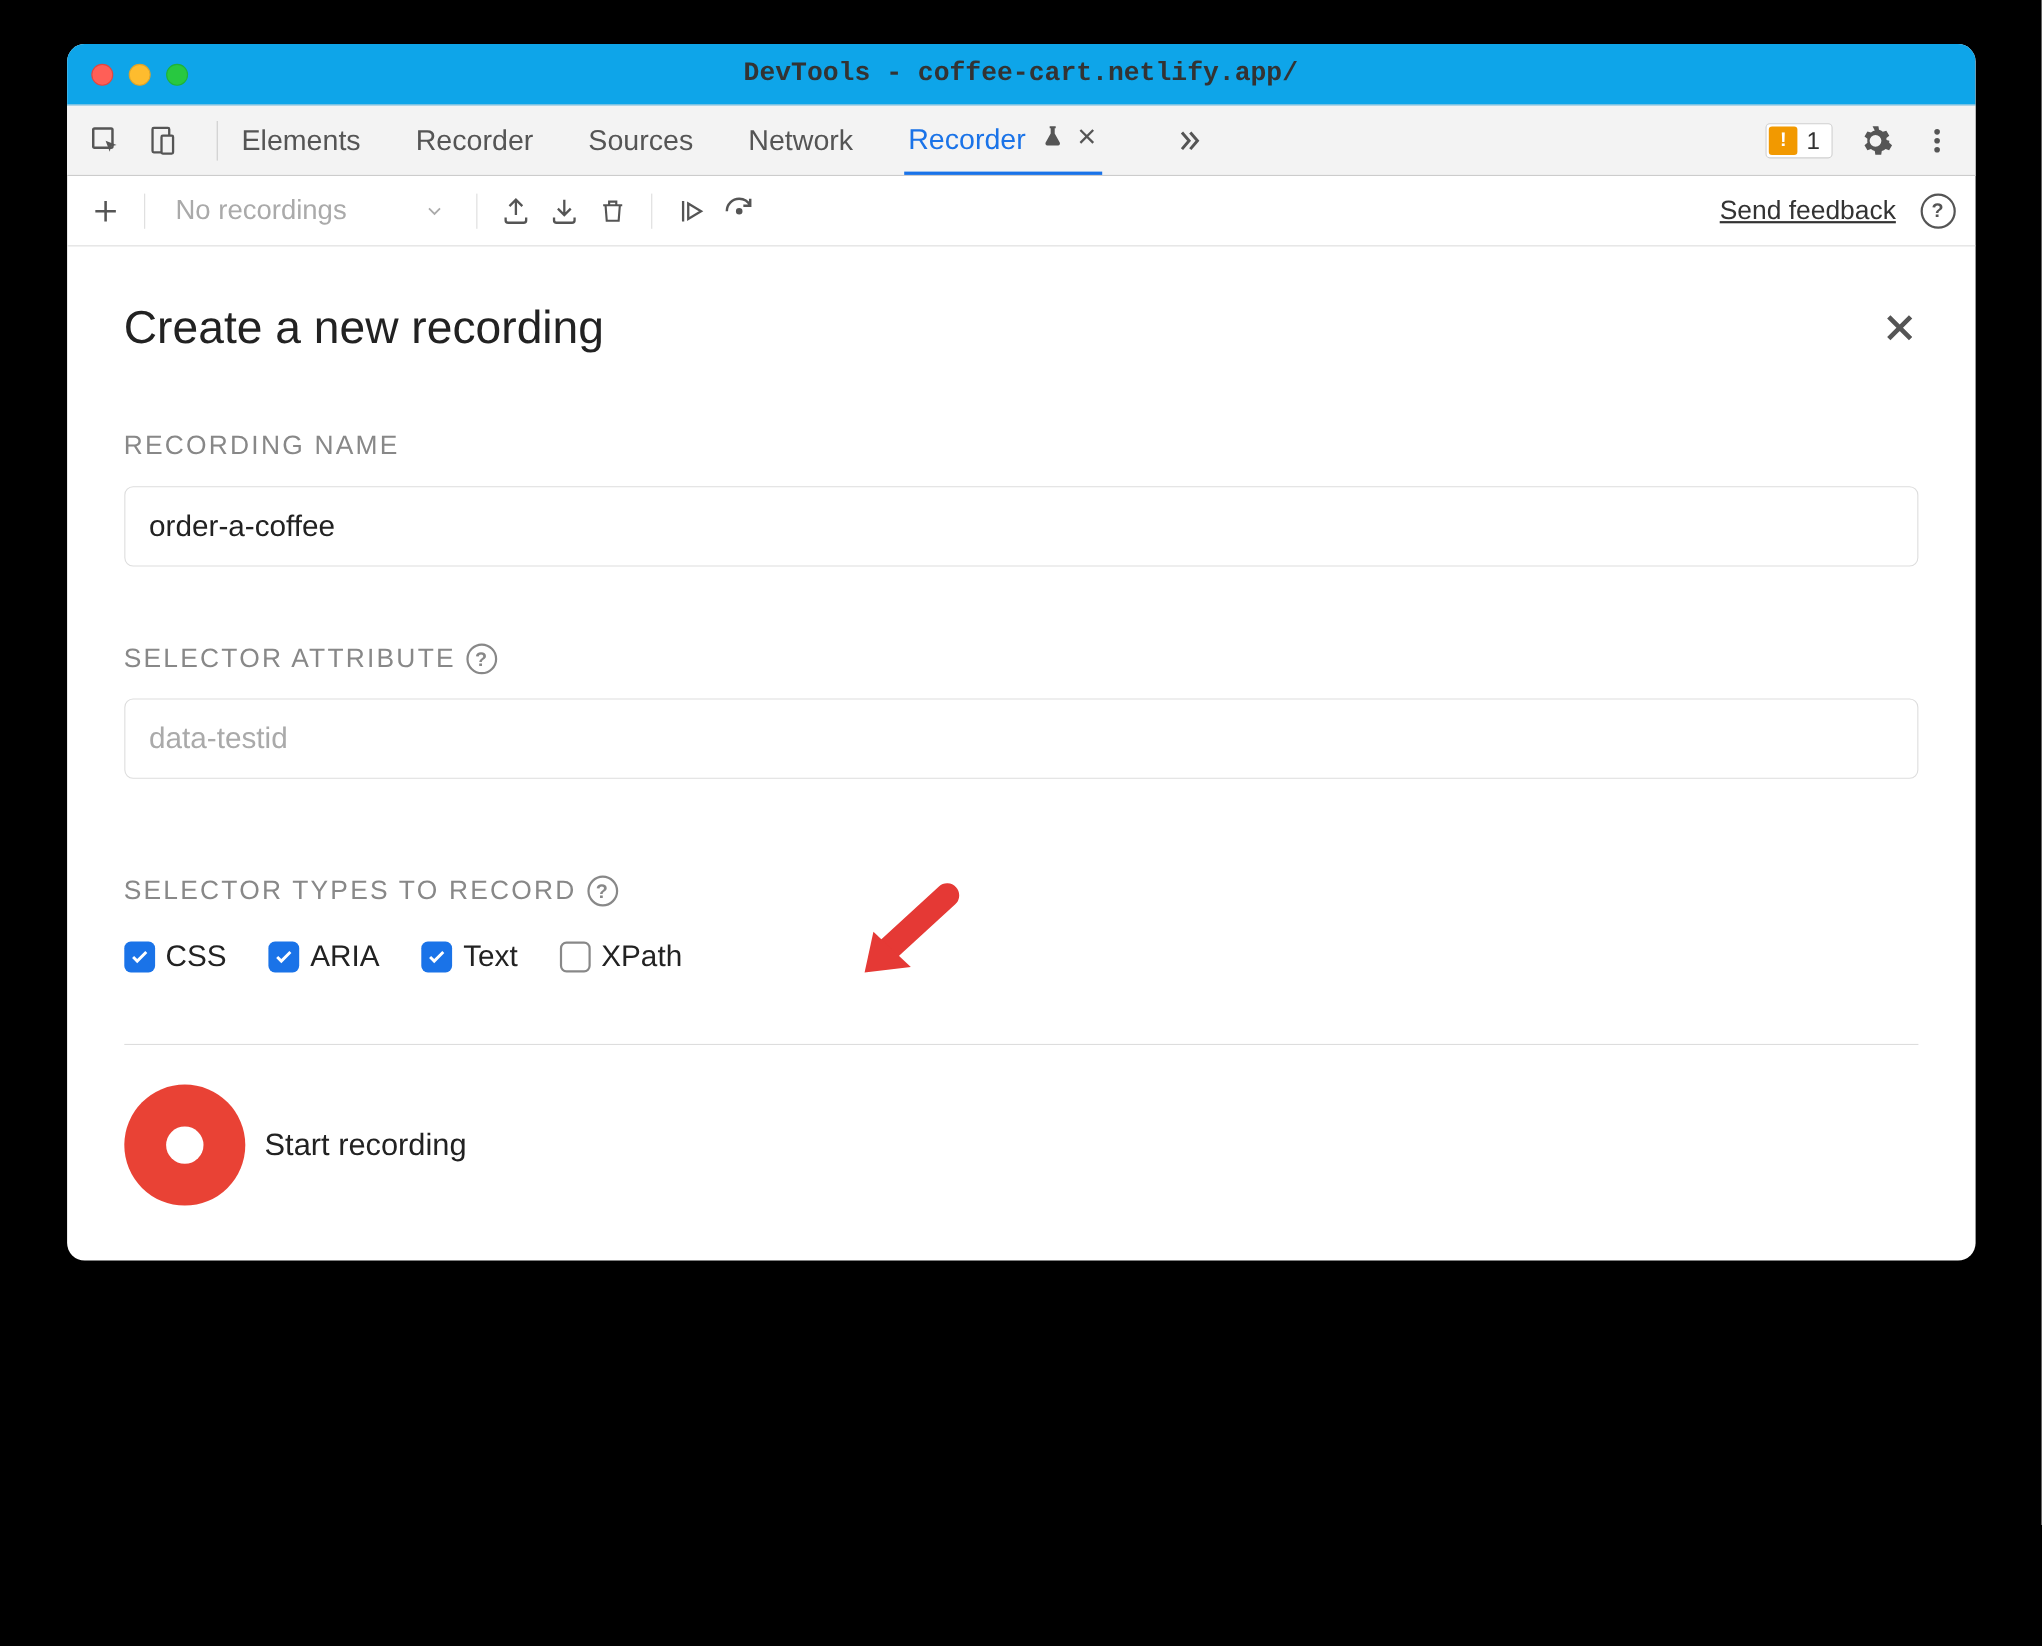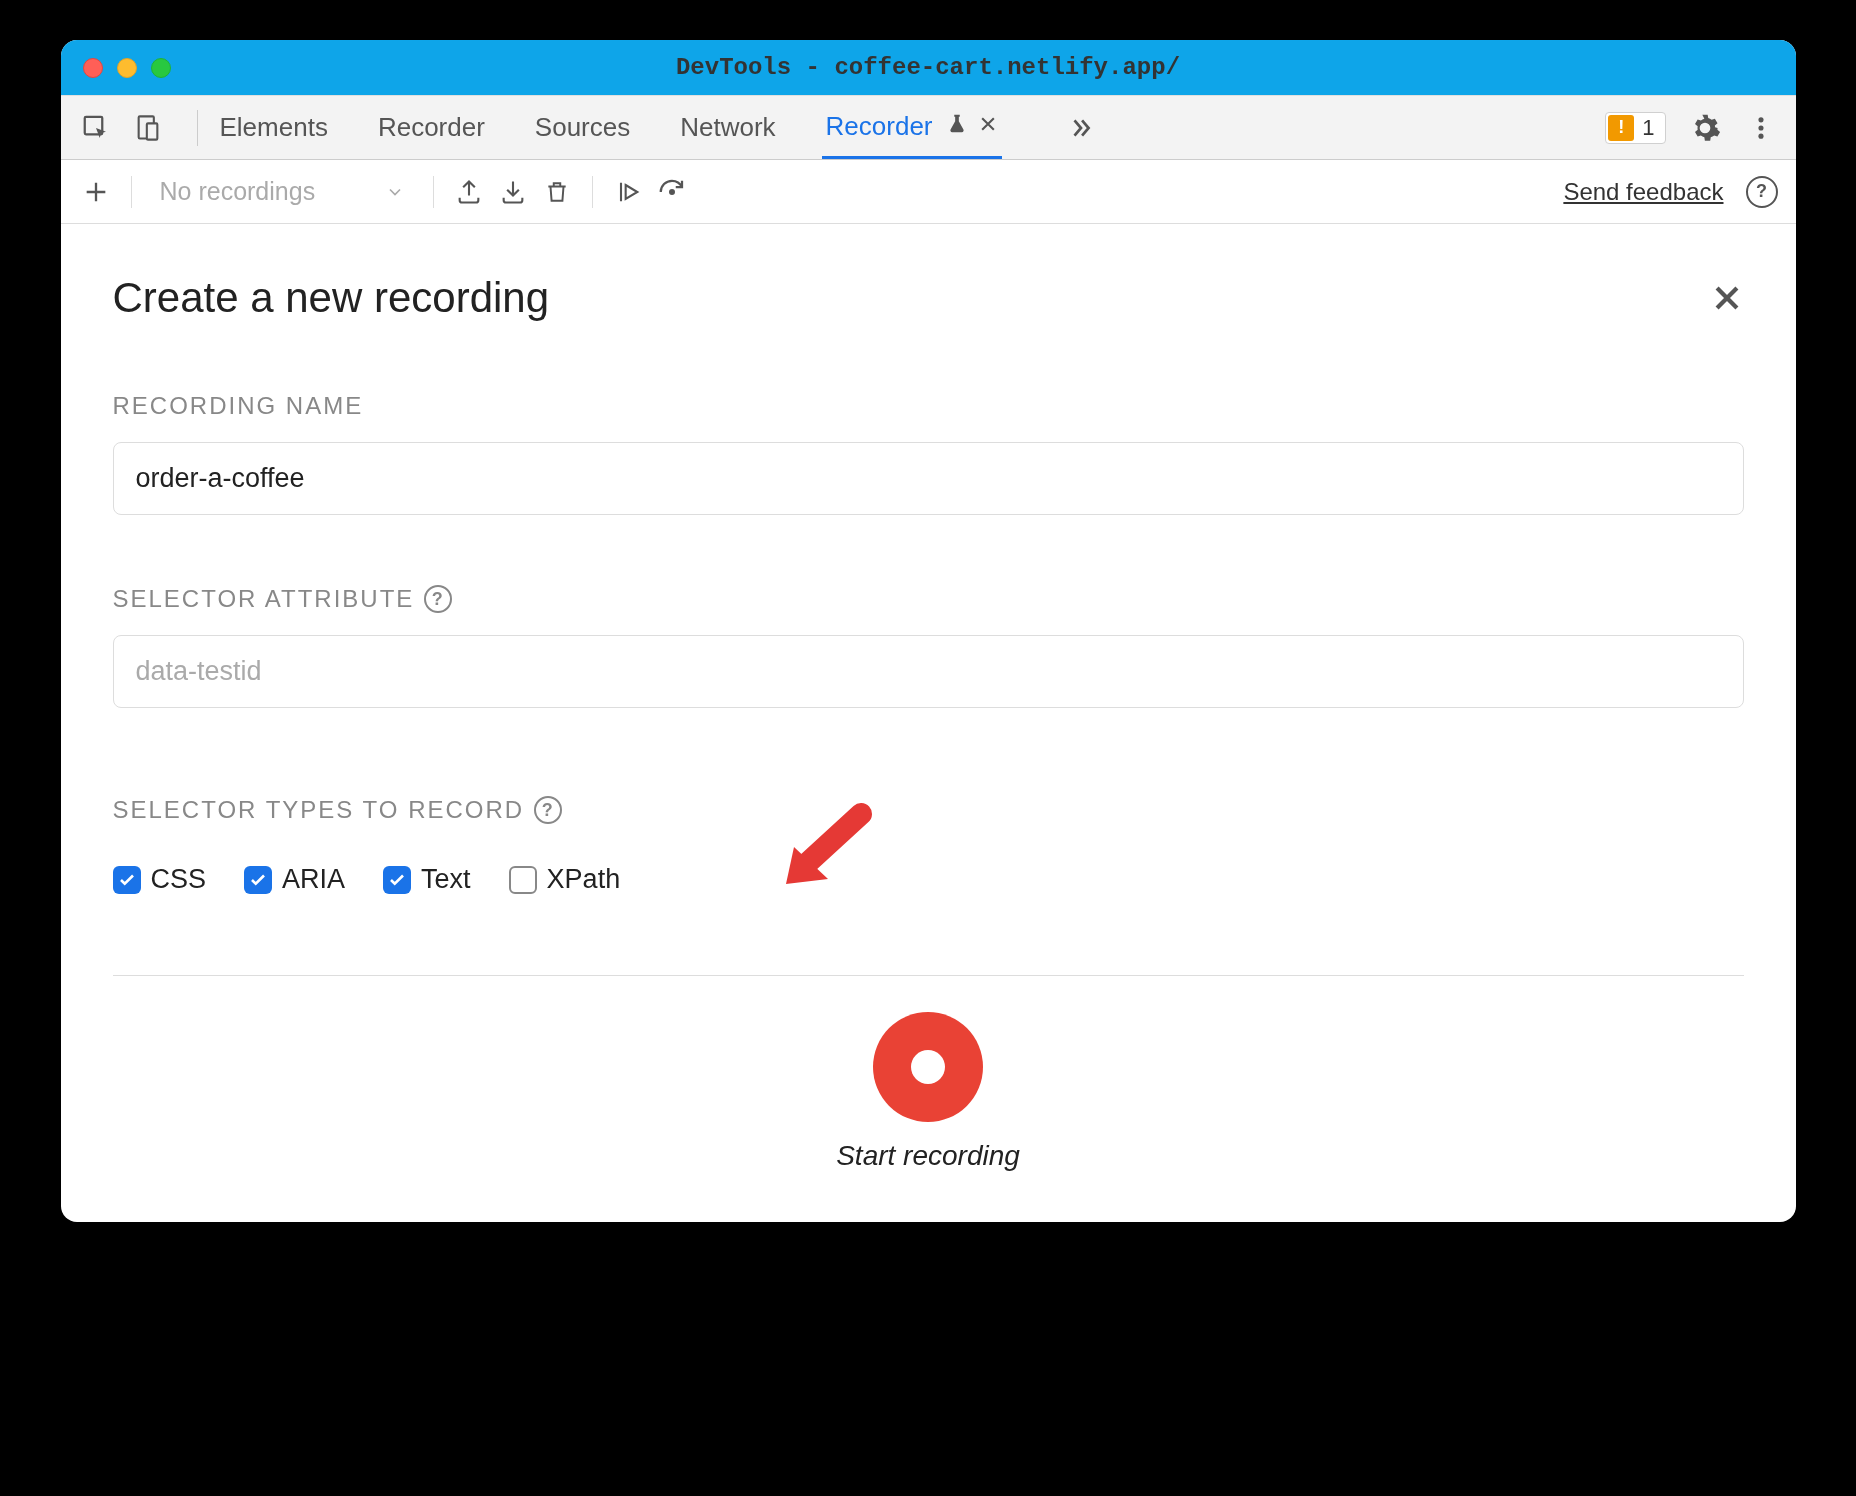--- a/index.html
+++ b/index.html
@@ -74,33 +74,33 @@
 .help-circle {
   width: 28px; height: 28px; border: 2px solid #888; border-radius: 50%;
   display: inline-flex; align-items: center; justify-content: center;
   font-size: 18px; color: #888; cursor: pointer; font-weight: 600;
 }
 .text-input {
   width: 100%; margin-top: 22px; border: 1px solid #ddd; border-radius: 8px;
   padding: 20px 22px; font-size: 27px; color: #222; outline: none;
 }
 .text-input::placeholder { color: #aaa; }
-.checkbox-row { display: flex; gap: 38px; margin-top: 40px; align-items: flex-end; }
+.checkbox-row { display: flex; gap: 38px; margin-top: 30px; align-items: flex-end; }
 .cb-item { display: flex; align-items: center; gap: 10px; font-size: 27px; color: #222; cursor: pointer; }
 .cb {
   width: 28px; height: 28px; border-radius: 6px; display: flex; align-items: center; justify-content: center;
 }
 .cb.checked { background: #1a73e8; color: #fff; }
 .cb.unchecked { border: 2.5px solid #888; }
 .arrow-annotation {
   position: absolute; left: 715px; top: 575px; color: #e53935;
 }
 .footer {
-  border-top: 1px solid #ddd; margin-top: 80px; padding: 36px 0 50px 0;
-  display: flex; flex-direction: column; align-items: center; gap: 18px; font-style: italic;
+  border-top: 1px solid #ddd; margin-top: 64px; padding: 36px 0 50px 0;
+  display: flex; flex-direction: row; align-items: center; gap: 18px;
 }
 .record-btn {
   width: 110px; height: 110px; border-radius: 50%; background: #e94235;
   display: flex; align-items: center; justify-content: center; cursor: pointer;
 }
 .record-btn-inner { width: 34px; height: 34px; border-radius: 50%; background: #fff; }
 .record-label { font-size: 28px; color: #222; }
 svg { display: block; }
 </style>
 </head>

